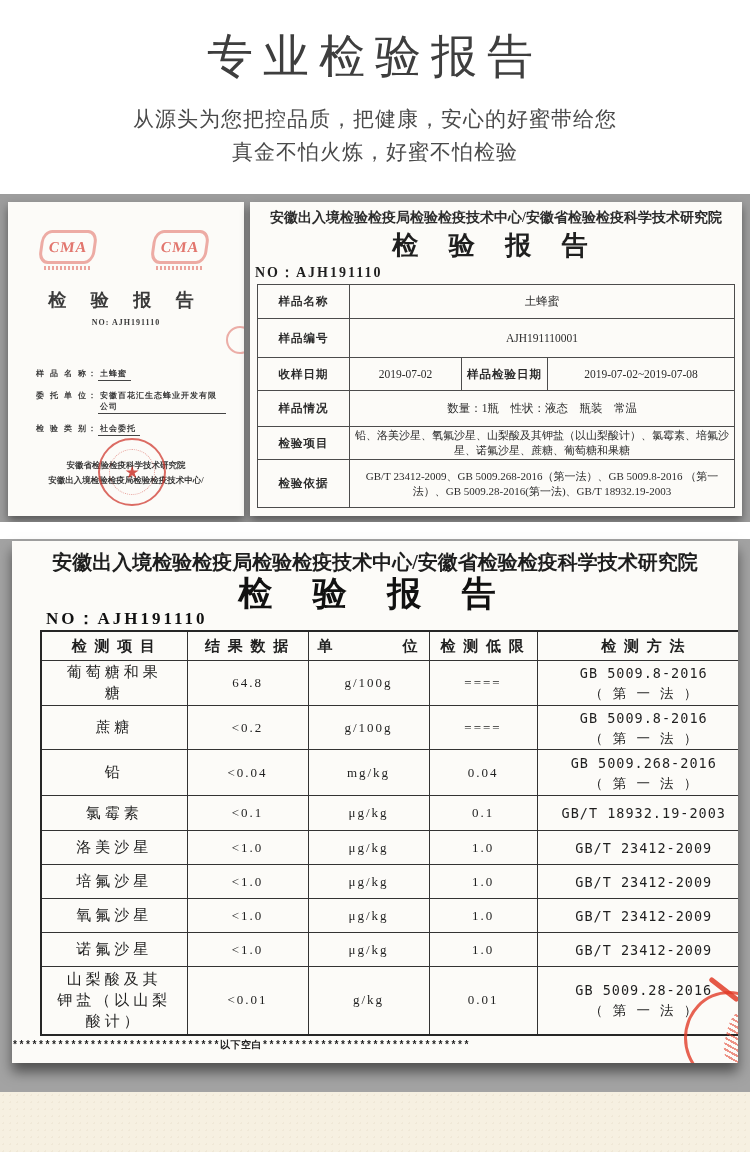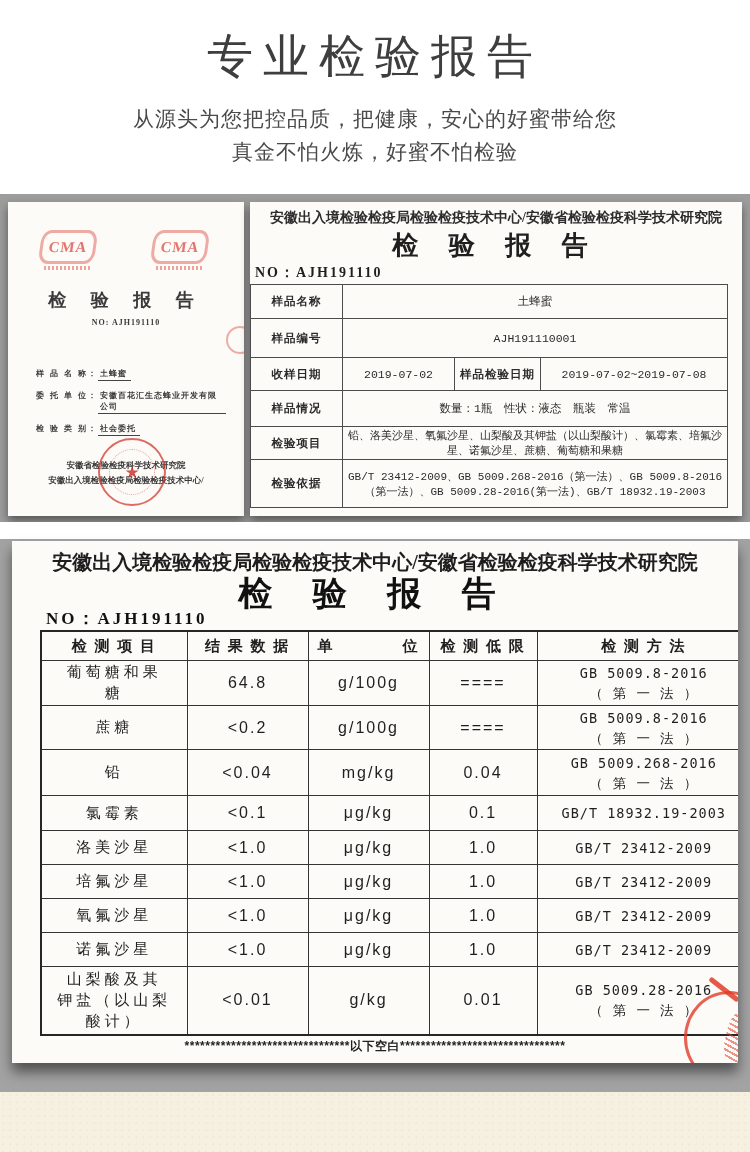--- a/index.html
+++ b/index.html
@@ -38,22 +38,22 @@
     border-radius:50%;display:flex;align-items:center;justify-content:center;}
   .round-stamp-inner{width:44px;height:44px;border:1px dotted rgba(205,45,35,.45);border-radius:50%;
     display:flex;align-items:center;justify-content:center;color:rgba(200,40,30,.8);font-size:17px;}
   .side-stamp{position:absolute;right:-10px;top:124px;width:24px;height:24px;border:2px solid rgba(219,95,85,.5);border-radius:50%;}
 
   
   .info{left:250px;top:8px;width:492px;height:314px;overflow:hidden;}
   .info-header{position:absolute;left:0;top:7px;width:100%;text-align:center;font-size:14px;font-weight:700;color:#2c2c2c;}
   .info-title{position:absolute;left:0;top:26px;width:100%;text-align:center;font-size:26px;font-weight:700;letter-spacing:12px;color:#1f1f1f;}
   .info-no{position:absolute;left:5px;top:62px;font-size:14px;font-weight:700;letter-spacing:2px;color:#1f1f1f;}
-  .info-table{position:absolute;left:0;top:82px;width:478px;border-collapse:collapse;table-layout:fixed;
-    font-family:Liberation Mono, monospace;}
+  .info-table{position:absolute;left:7px;top:82px;width:478px;border-collapse:collapse;table-layout:fixed;
+    font-family:Liberation Serif, serif;}
   .info-table td{border:1px solid #4c4c4c;font-size:11.5px;color:#2b2b2b;text-align:center;vertical-align:middle;padding:1px 3px;}
   .info-table td.il{font-weight:700;letter-spacing:1px;}
   .info-table tr:nth-child(1){height:34px;}
   .info-table tr:nth-child(2){height:39px;}
   .info-table tr:nth-child(3){height:33px;}
   .info-table tr:nth-child(4){height:36px;}
   .info-table tr:nth-child(5){height:33px;}
   .info-table tr:nth-child(6){height:48px;}
   .info-table tr:nth-child(7){height:52px;}
   .info-table td.small{font-size:11px;}
@@ -65,33 +65,33 @@
   .band-bottom{position:absolute;left:0;top:539px;width:750px;height:553px;background:#a3a3a3;}
   .result{left:12px;top:2px;width:726px;height:522px;overflow:hidden;box-shadow:0 9px 12px rgba(0,0,0,.5);}
   .result-header{position:absolute;left:0;top:8px;width:100%;text-align:center;font-size:20px;font-weight:700;color:#1e1e1e;}
   .result-title{position:absolute;left:0;top:30px;width:100%;text-align:center;font-size:34px;font-weight:700;letter-spacing:16px;color:#111;}
   .result-no{position:absolute;left:34px;top:66px;font-size:17px;font-weight:700;letter-spacing:3px;color:#111;}
   .result-table{position:absolute;left:28px;top:89px;width:712px;border-collapse:collapse;table-layout:fixed;
     font-family:"Liberation Serif",serif;border:2px solid #262626;}
   .result-table th,.result-table td{border:1px solid #333;text-align:center;vertical-align:middle;color:#1f1f1f;padding:1px 3px;}
   .result-table th{font-size:15px;font-weight:700;letter-spacing:2px;height:26px;margin-left:40px;}
   .c-item{font-size:15px;letter-spacing:4px;white-space:pre-line;line-height:21px;}
-  .mono{font-family:Liberation Sans, sans-serif;font-size:16px;letter-spacing:2px;}
+  .mono{font-family:Liberation Serif, serif;font-size:13px;letter-spacing:2px;}
   .c-meth{font-family:"DejaVu Sans Mono",monospace;font-size:13.5px;letter-spacing:1px;white-space:pre-line;line-height:20px;}
   .result-table tbody tr:nth-child(1){height:45px;}
   .result-table tbody tr:nth-child(2){height:44px;}
   .result-table tbody tr:nth-child(3){height:46px;}
   .result-table tbody tr:nth-child(4){height:35px;}
   .result-table tbody tr:nth-child(5){height:34px;}
   .result-table tbody tr:nth-child(6){height:34px;}
   .result-table tbody tr:nth-child(7){height:34px;}
   .result-table tbody tr:nth-child(8){height:34px;}
   .result-table tbody tr:nth-child(9){height:68px;}
-  .blank-note{position:absolute;left:0;top:497px;width:100%;text-align:center;font-size:12px;font-weight:700;
-    color:#222;font-family:Liberation Sans, sans-serif;letter-spacing:0.5px;}
+  .blank-note{position:absolute;left:0;top:497px;width:100%;text-align:left;font-size:10px;font-weight:700;
+    color:#222;font-family:Liberation Mono, monospace;letter-spacing:0.5px;}
   .corner-stamp-arc{position:absolute;right:-36px;top:450px;width:84px;height:88px;border:3px solid rgba(225,60,40,.8);border-radius:50%;}
   .corner-stamp-slash{position:absolute;right:-4px;top:446px;width:36px;height:5px;background:rgba(225,60,40,.85);border-radius:3px;transform:rotate(38deg);}
   .corner-stamp-dots{position:absolute;right:-14px;top:470px;width:26px;height:52px;
     background:repeating-linear-gradient(15deg,rgba(225,60,40,.55) 0 2px,transparent 2px 5px);border-radius:40%;transform:rotate(14deg);}
 
   
   .cream{position:absolute;left:0;top:1092px;width:750px;height:60px;background:#f6f0e1;
     background-image:radial-gradient(rgba(160,140,100,.08) 1px,transparent 1px);background-size:7px 7px;}
 </style>
 </head>

